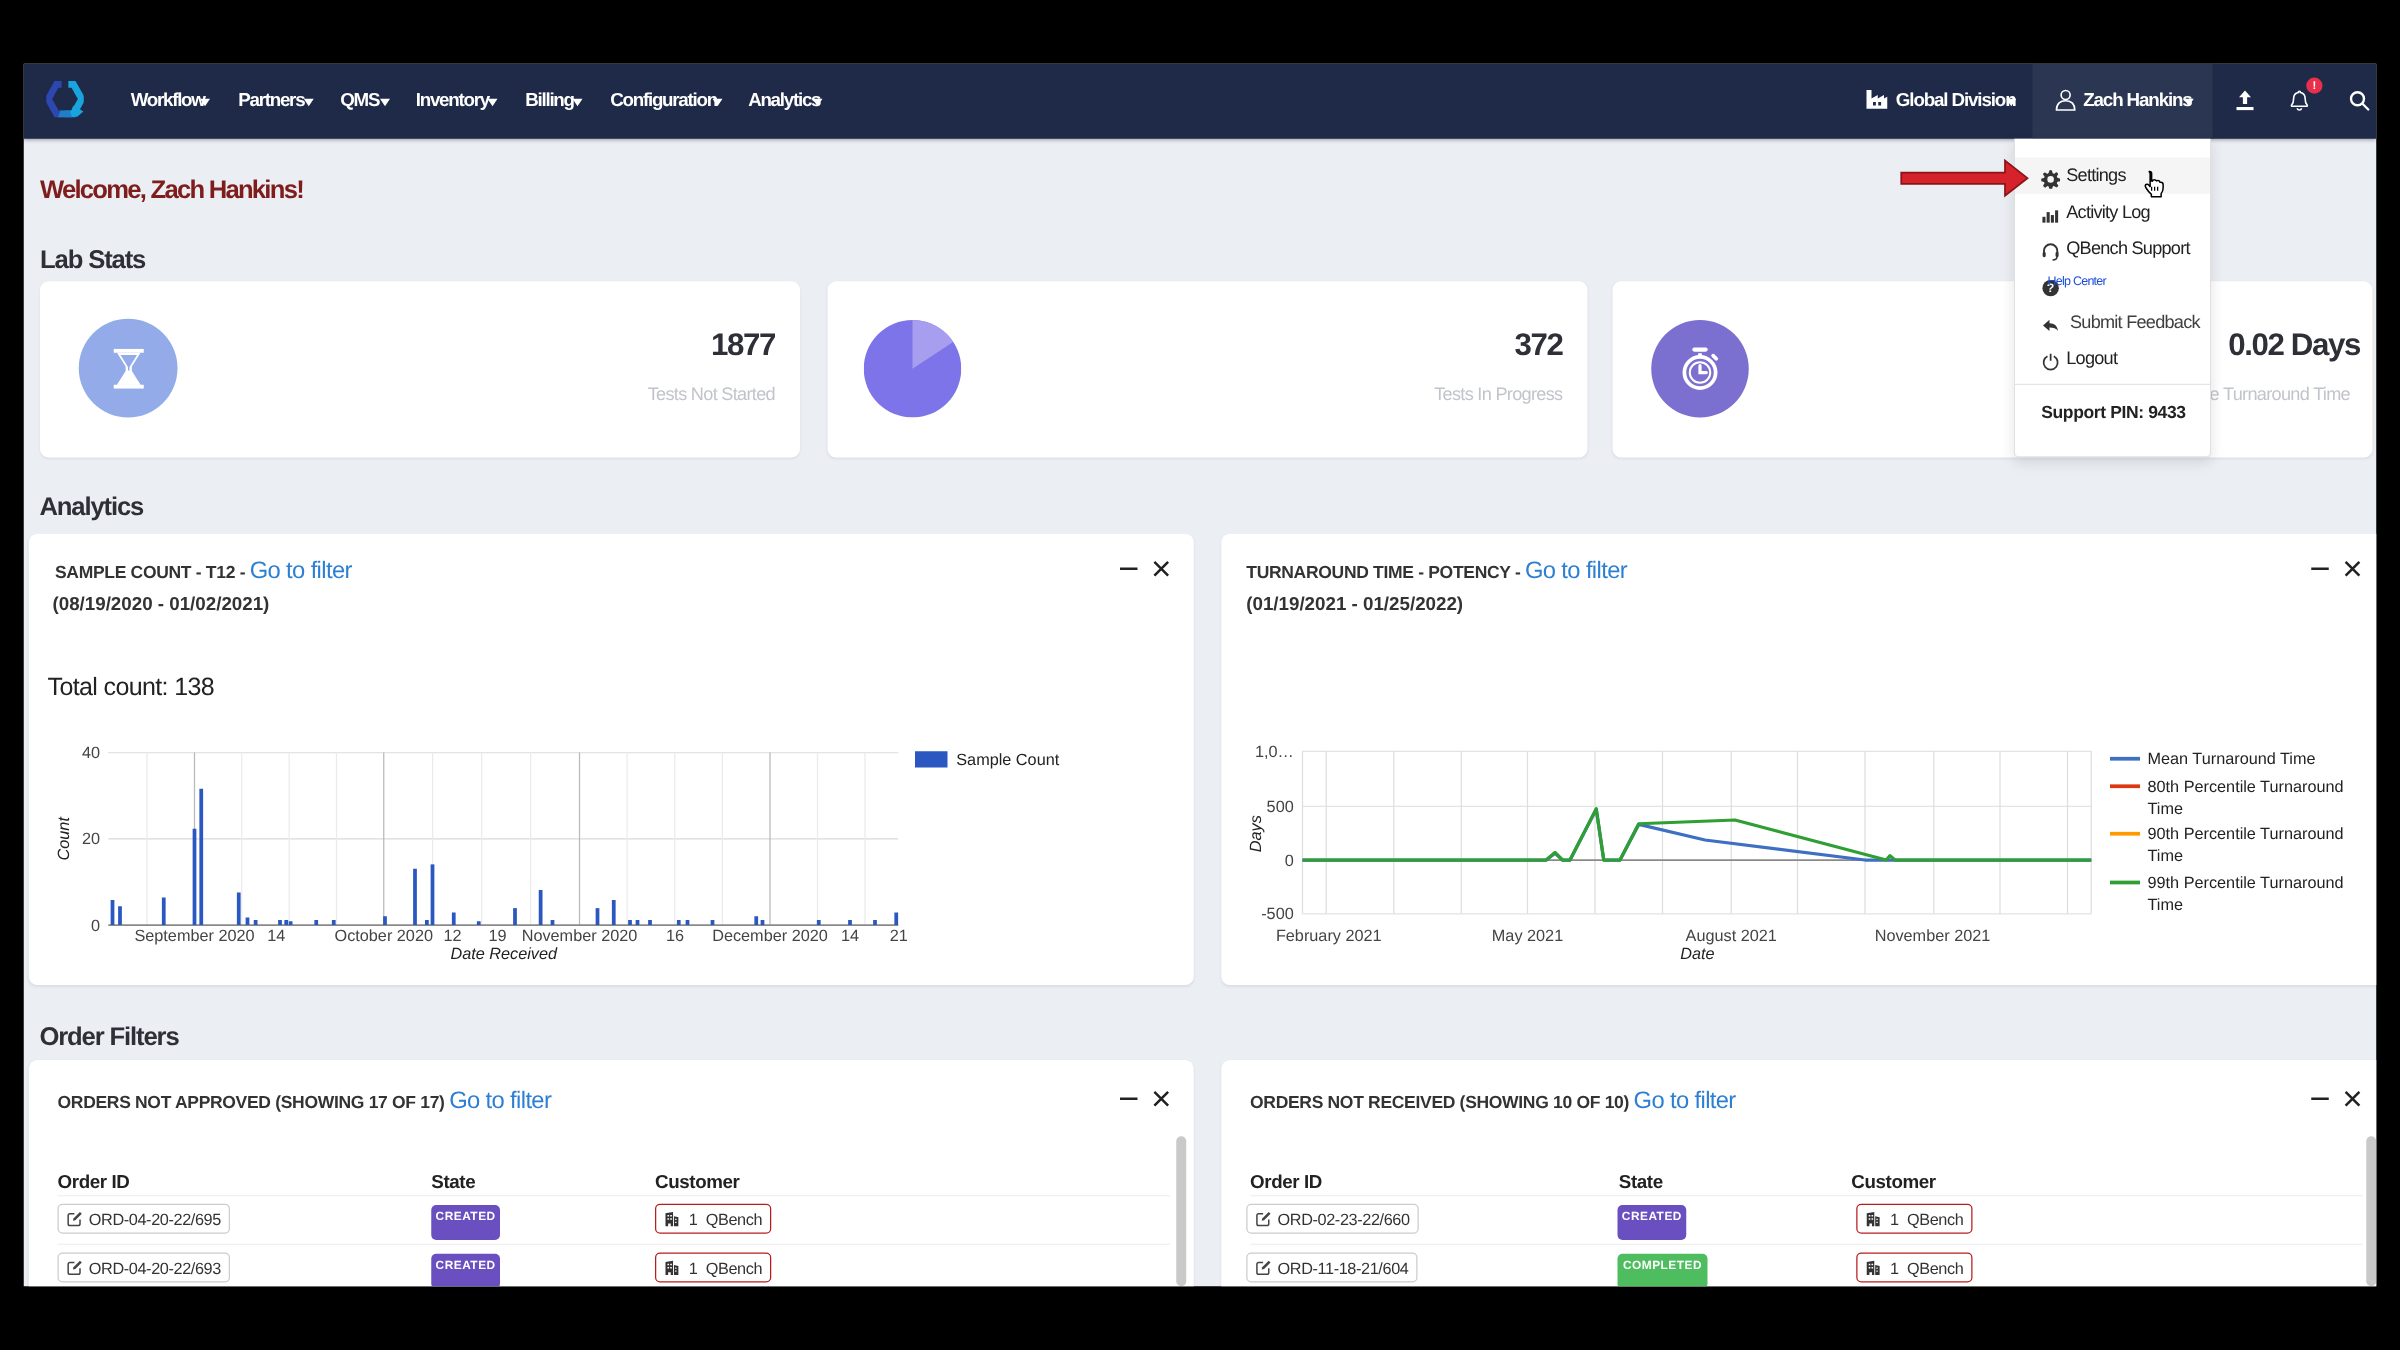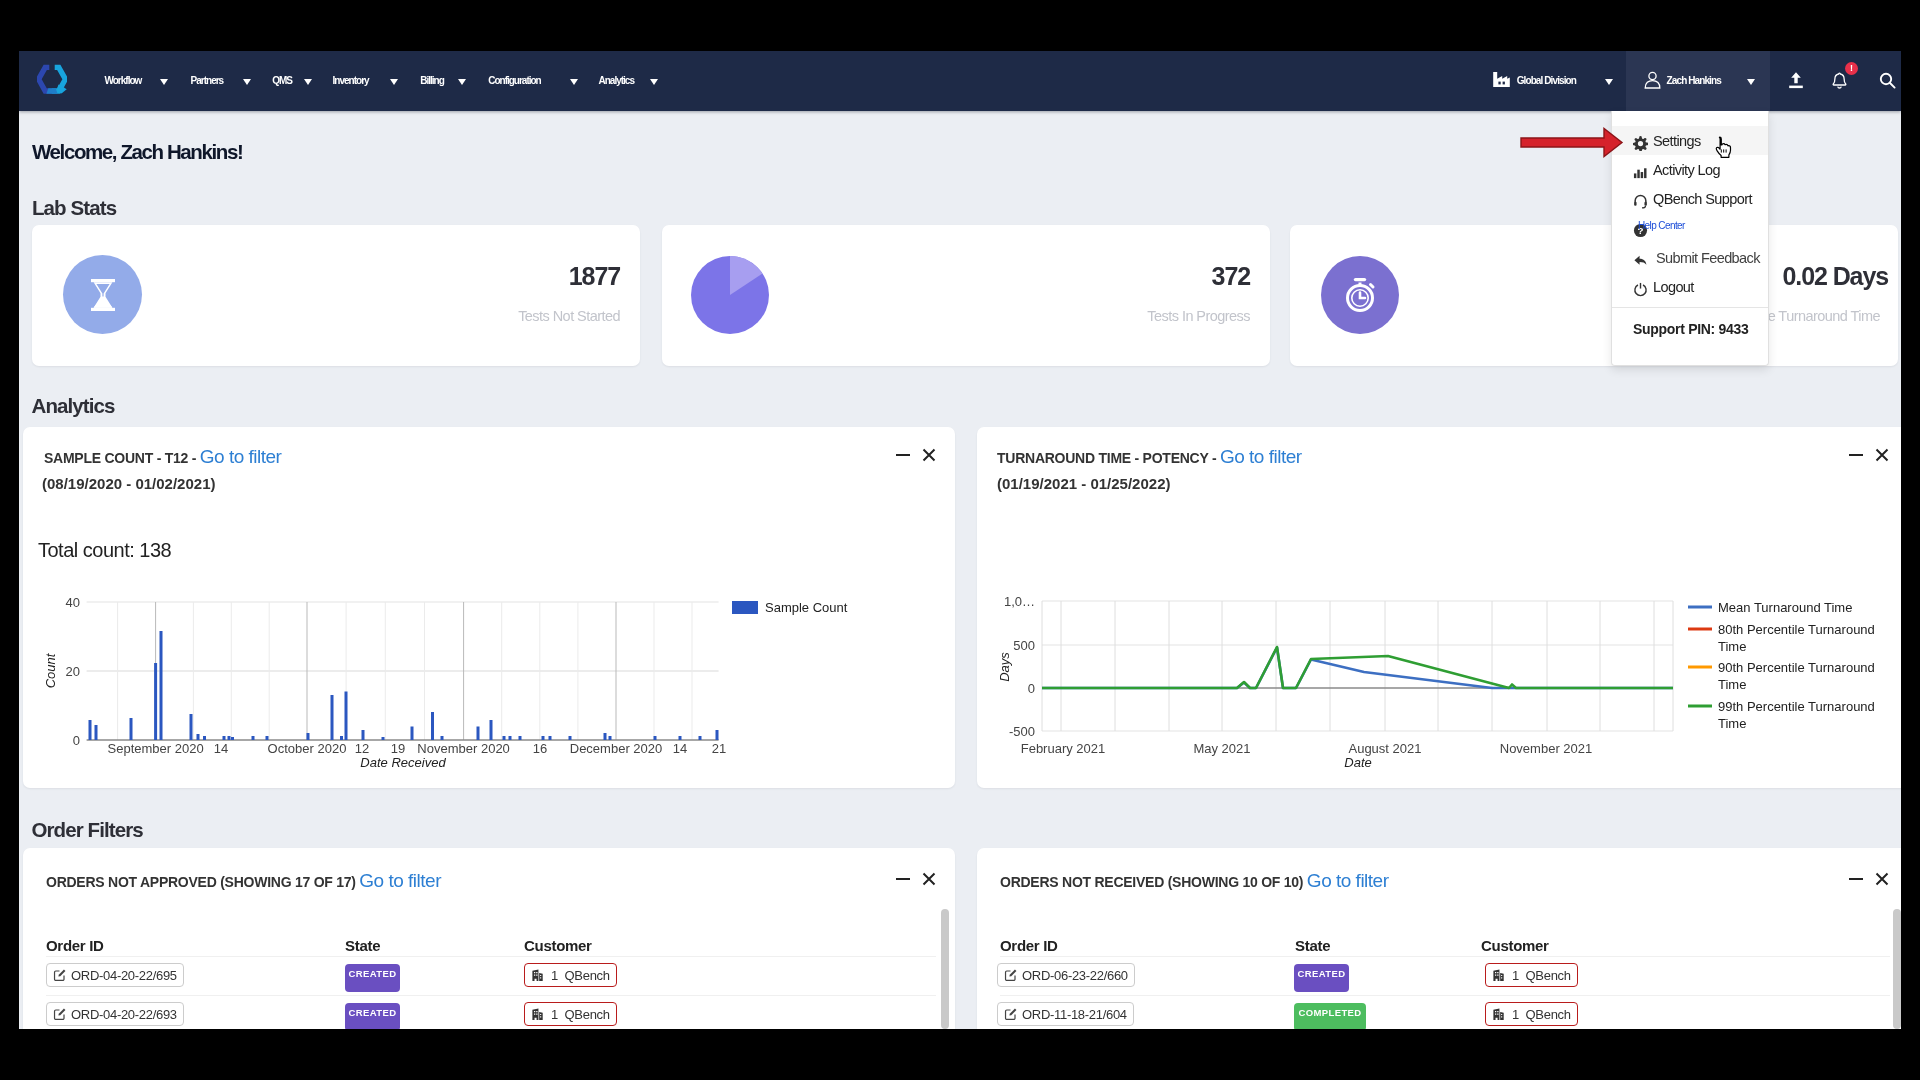--- a/index.html
+++ b/index.html
@@ -1,19 +1,19 @@
 <!DOCTYPE html>
 <html><head><meta charset="utf-8"><style>
 * { margin:0; padding:0; box-sizing:border-box; }
 body { width:1920px; height:1080px; background:#000; font-family:"Liberation Sans",sans-serif; position:relative; overflow:hidden; }
 #vp { position:absolute; left:19px; top:51px; width:1882px; height:978px; background:#ebeef3; overflow:hidden; }
 .nav { position:absolute; left:0; top:0; width:100%; height:60px; background:#1e2a47; box-shadow:0 1px 3px rgba(10,15,30,.35); }
-.nitem { position:absolute; top:0; height:60px; line-height:60px; color:#fff; font-size:10px; font-weight:bold; letter-spacing:-1px; white-space:nowrap; }
+.nitem { position:absolute; top:0; height:60px; line-height:60px; color:#fff; font-size:15px; font-weight:bold; letter-spacing:-1px; white-space:nowrap; }
 .card { position:absolute; background:#fff; border-radius:7px; box-shadow:0 1px 2px rgba(40,50,70,.08); }
-.h1 { position:absolute; font-size:20.5px; font-weight:bold; letter-spacing:-1.4px; color:#0f172a; white-space:nowrap; }
+.h1 { position:absolute; font-size:20.5px; font-weight:bold; letter-spacing:-1.4px; color:#7f1d1d; white-space:nowrap; }
 .h2 { position:absolute; font-size:20.5px; font-weight:bold; letter-spacing:-0.9px; color:#2e2f37; white-space:nowrap; }
 .statnum { position:absolute; font-size:25px; font-weight:bold; letter-spacing:-1.1px; color:#2e2f37; text-align:right; }
 .statlbl { position:absolute; font-size:14.5px; letter-spacing:-0.55px; color:#c2c4cb; text-align:right; white-space:nowrap; }
 .ctitle { position:absolute; font-size:14px; font-weight:bold; letter-spacing:-0.25px; color:#333; white-space:nowrap; }
 .ctitle a { color:#2d7fd3; font-weight:normal; font-size:19px; letter-spacing:-0.5px; text-decoration:none; }
 .csub { position:absolute; font-size:15px; font-weight:bold; letter-spacing:0px; color:#333; white-space:nowrap; }
 .thead { position:absolute; font-size:15px; font-weight:bold; letter-spacing:-0.3px; color:#222; white-space:nowrap; }
 .ochip { position:absolute; height:24px; border:1px solid #ccc; border-radius:4px; background:#fff; display:flex; align-items:center; padding:0 6px; font-size:13px; letter-spacing:-0.3px; color:#333; white-space:nowrap; }
 .ochip span { margin-left:5px; }
 .schip { position:absolute; height:28px; border-radius:4px; color:#fff; font-size:9.5px; font-weight:bold; letter-spacing:.4px; text-align:center; line-height:20px; }
@@ -311,21 +311,21 @@
     </svg>
   <div class="thead" style="left:981px;top:886px">Order ID</div>
   <div class="thead" style="left:1276px;top:886px">State</div>
   <div class="thead" style="left:1462px;top:886px">Customer</div>
   <div class="rowline" style="left:981px;top:905px;width:890px"></div>
   <div class="ochip" style="left:978px;top:912px">
       <svg width="13" height="13" viewBox="0 0 14 14" style="flex:none">
 <path d="M1 3.5 C1 2.4 1.9 1.5 3 1.5 H7 V2.8 H3 C2.6 2.8 2.3 3.1 2.3 3.5 V11 C2.3 11.4 2.6 11.7 3 11.7 H10.5 C10.9 11.7 11.2 11.4 11.2 11 V7 H12.5 V11 C12.5 12.1 11.6 13 10.5 13 H3 C1.9 13 1 12.1 1 11 Z" fill="#444"></path>
 <path d="M11.8 0.6 L13.4 2.2 L7.8 7.8 L5.8 8.2 L6.2 6.2 Z" fill="#444"></path>
 </svg>
-      <span>ORD-06-23-22/660</span>
+      <span>ORD-02-23-22/660</span>
     </div>
   <div class="schip" style="left:1275px;top:913px;width:55px;background:#6a4fc1">CREATED</div>
   <div class="cchip" style="left:1466px;top:912px">
       <svg width="13" height="13" viewBox="0 0 14 14" style="flex:none">
 <path d="M1.5 13 V1.8 L8 0.6 V13 H6 V10.6 H3.8 V13 Z M3.2 3.2 h1.4 v1.4 H3.2 Z M5.6 3.2 h1.4 v1.4 H5.6 Z M3.2 6 h1.4 v1.4 H3.2 Z M5.6 6 h1.4 v1.4 H5.6 Z" fill="#333" fill-rule="evenodd"></path>
 <path d="M8.8 13 V4.4 L12.6 5.2 V13 Z M9.8 6.4 h1.2 v1.2 H9.8 Z M9.8 9 h1.2 v1.2 H9.8 Z" fill="#333" fill-rule="evenodd"></path>
 </svg>
       <span style="margin-left:7px">1&nbsp;&nbsp;QBench</span>
     </div>
   <div class="rowline" style="left:981px;top:944px;width:890px"></div>

